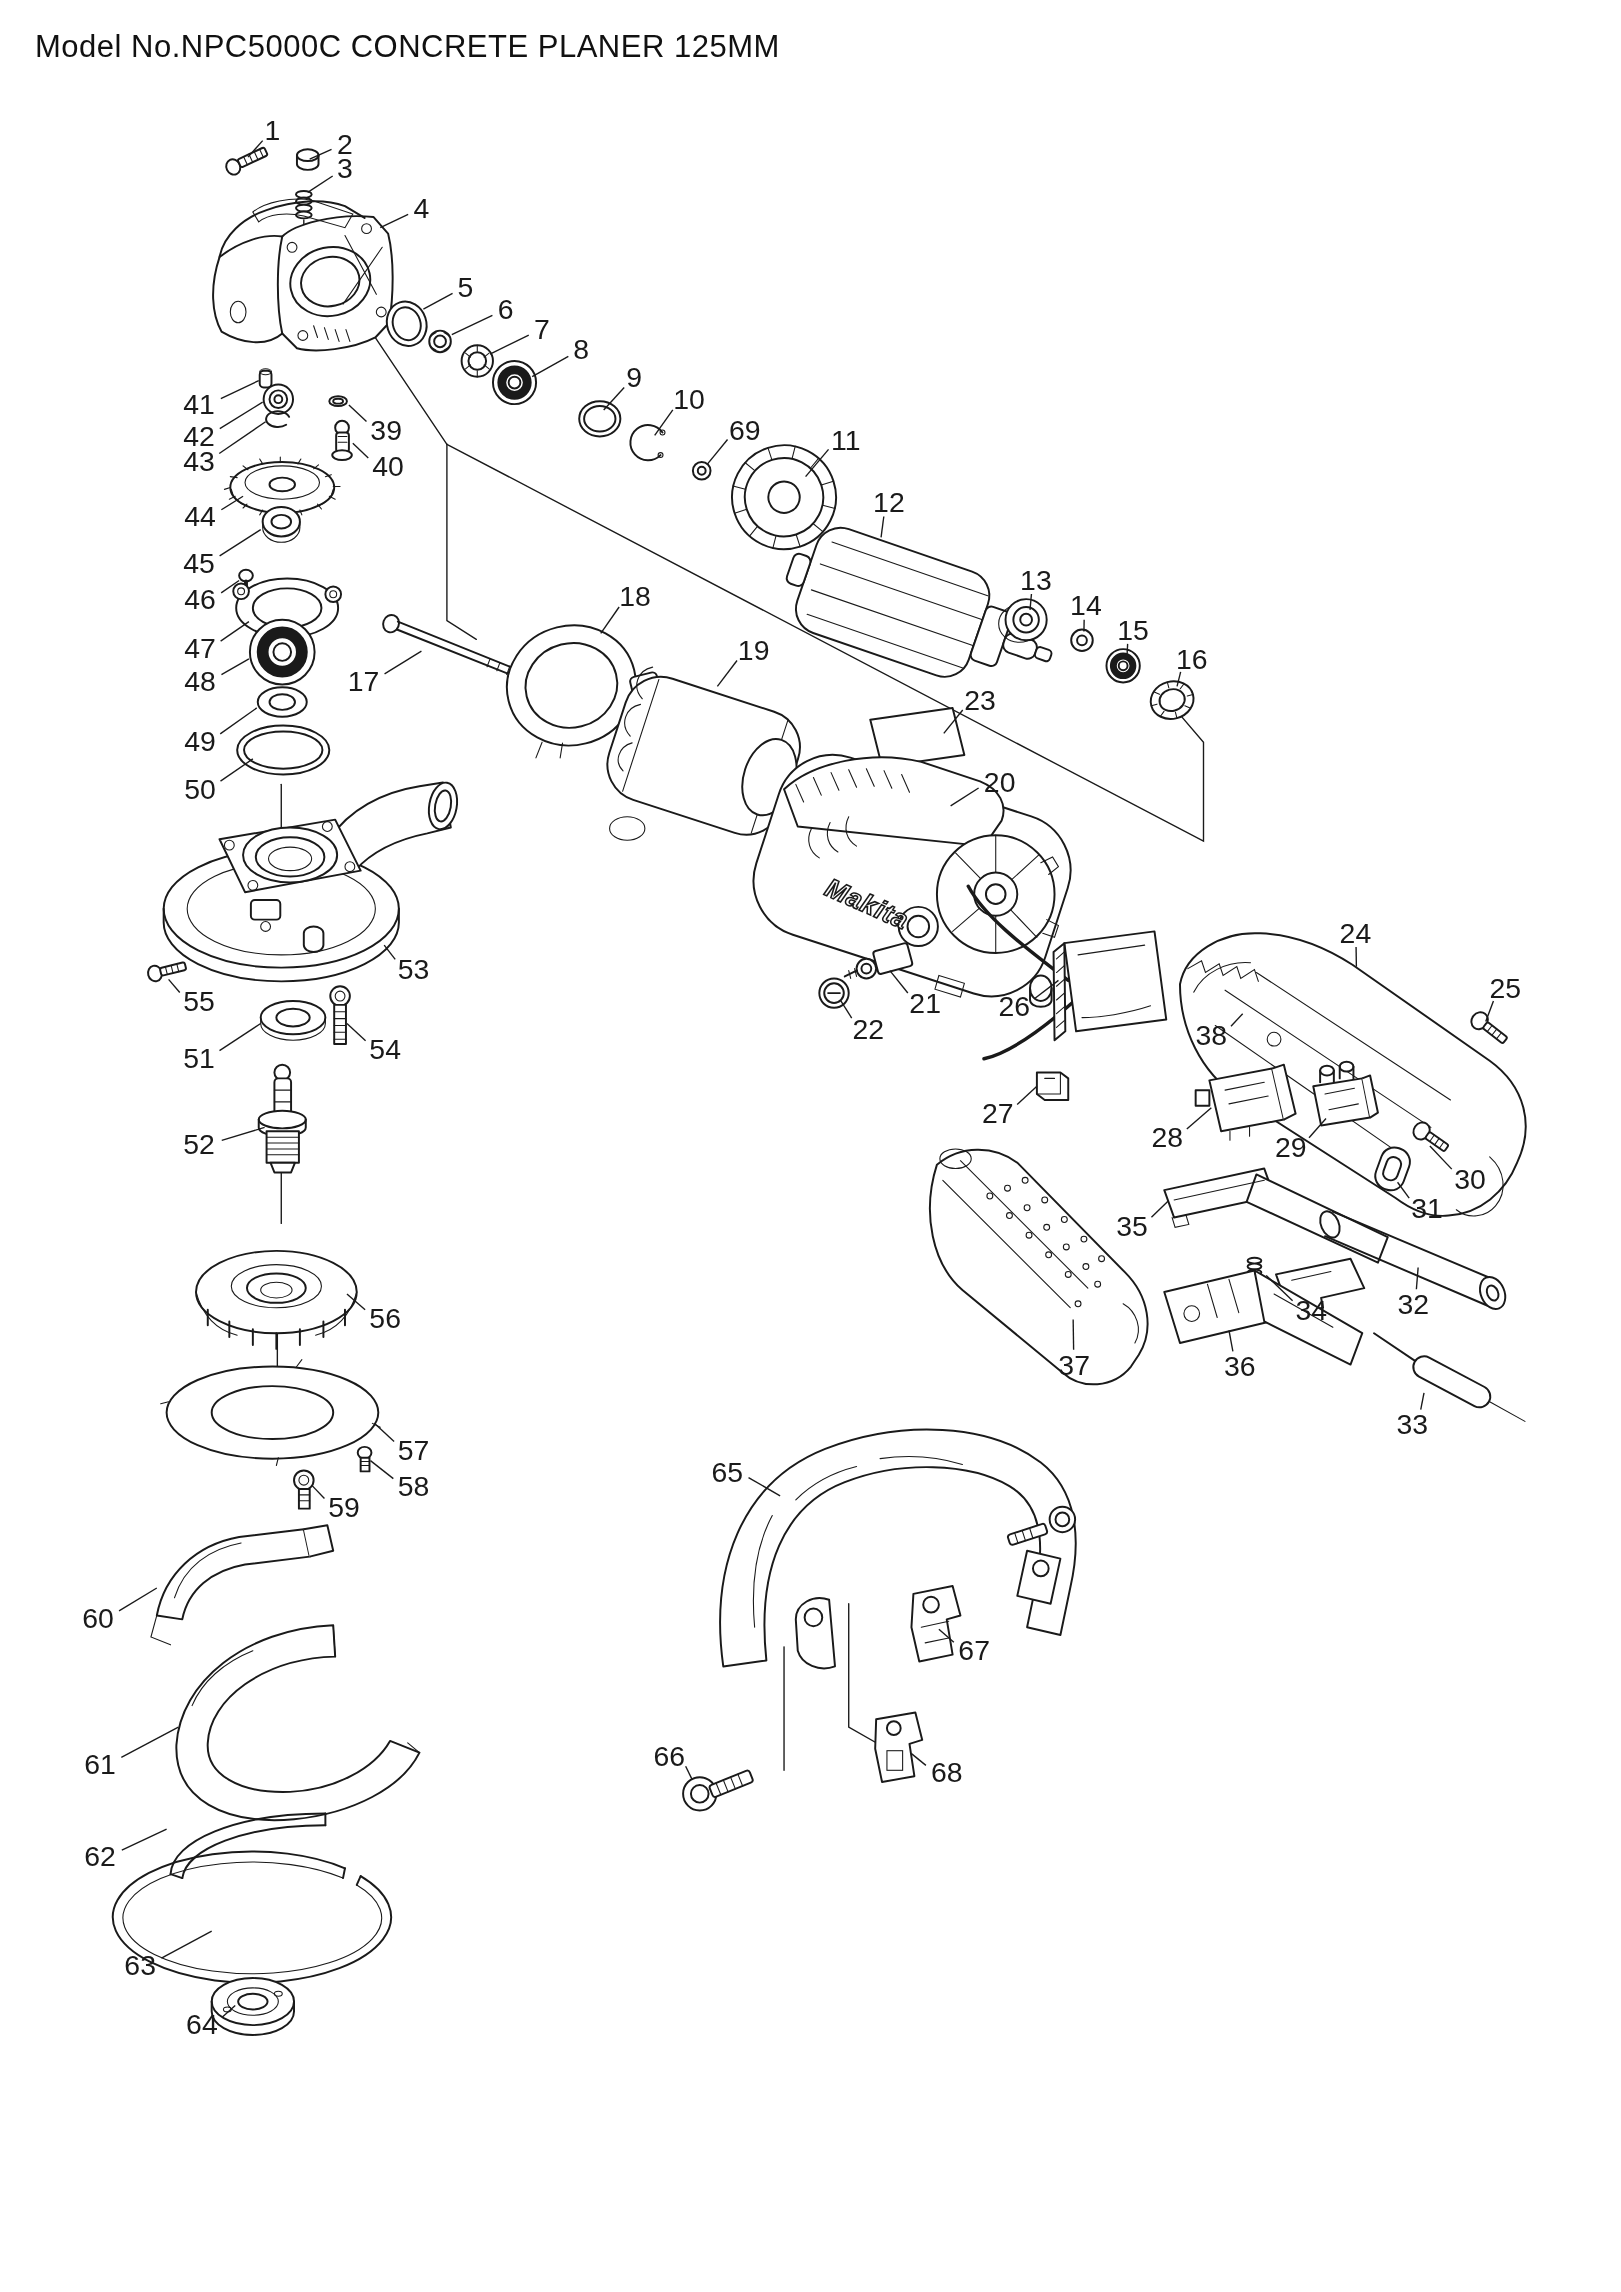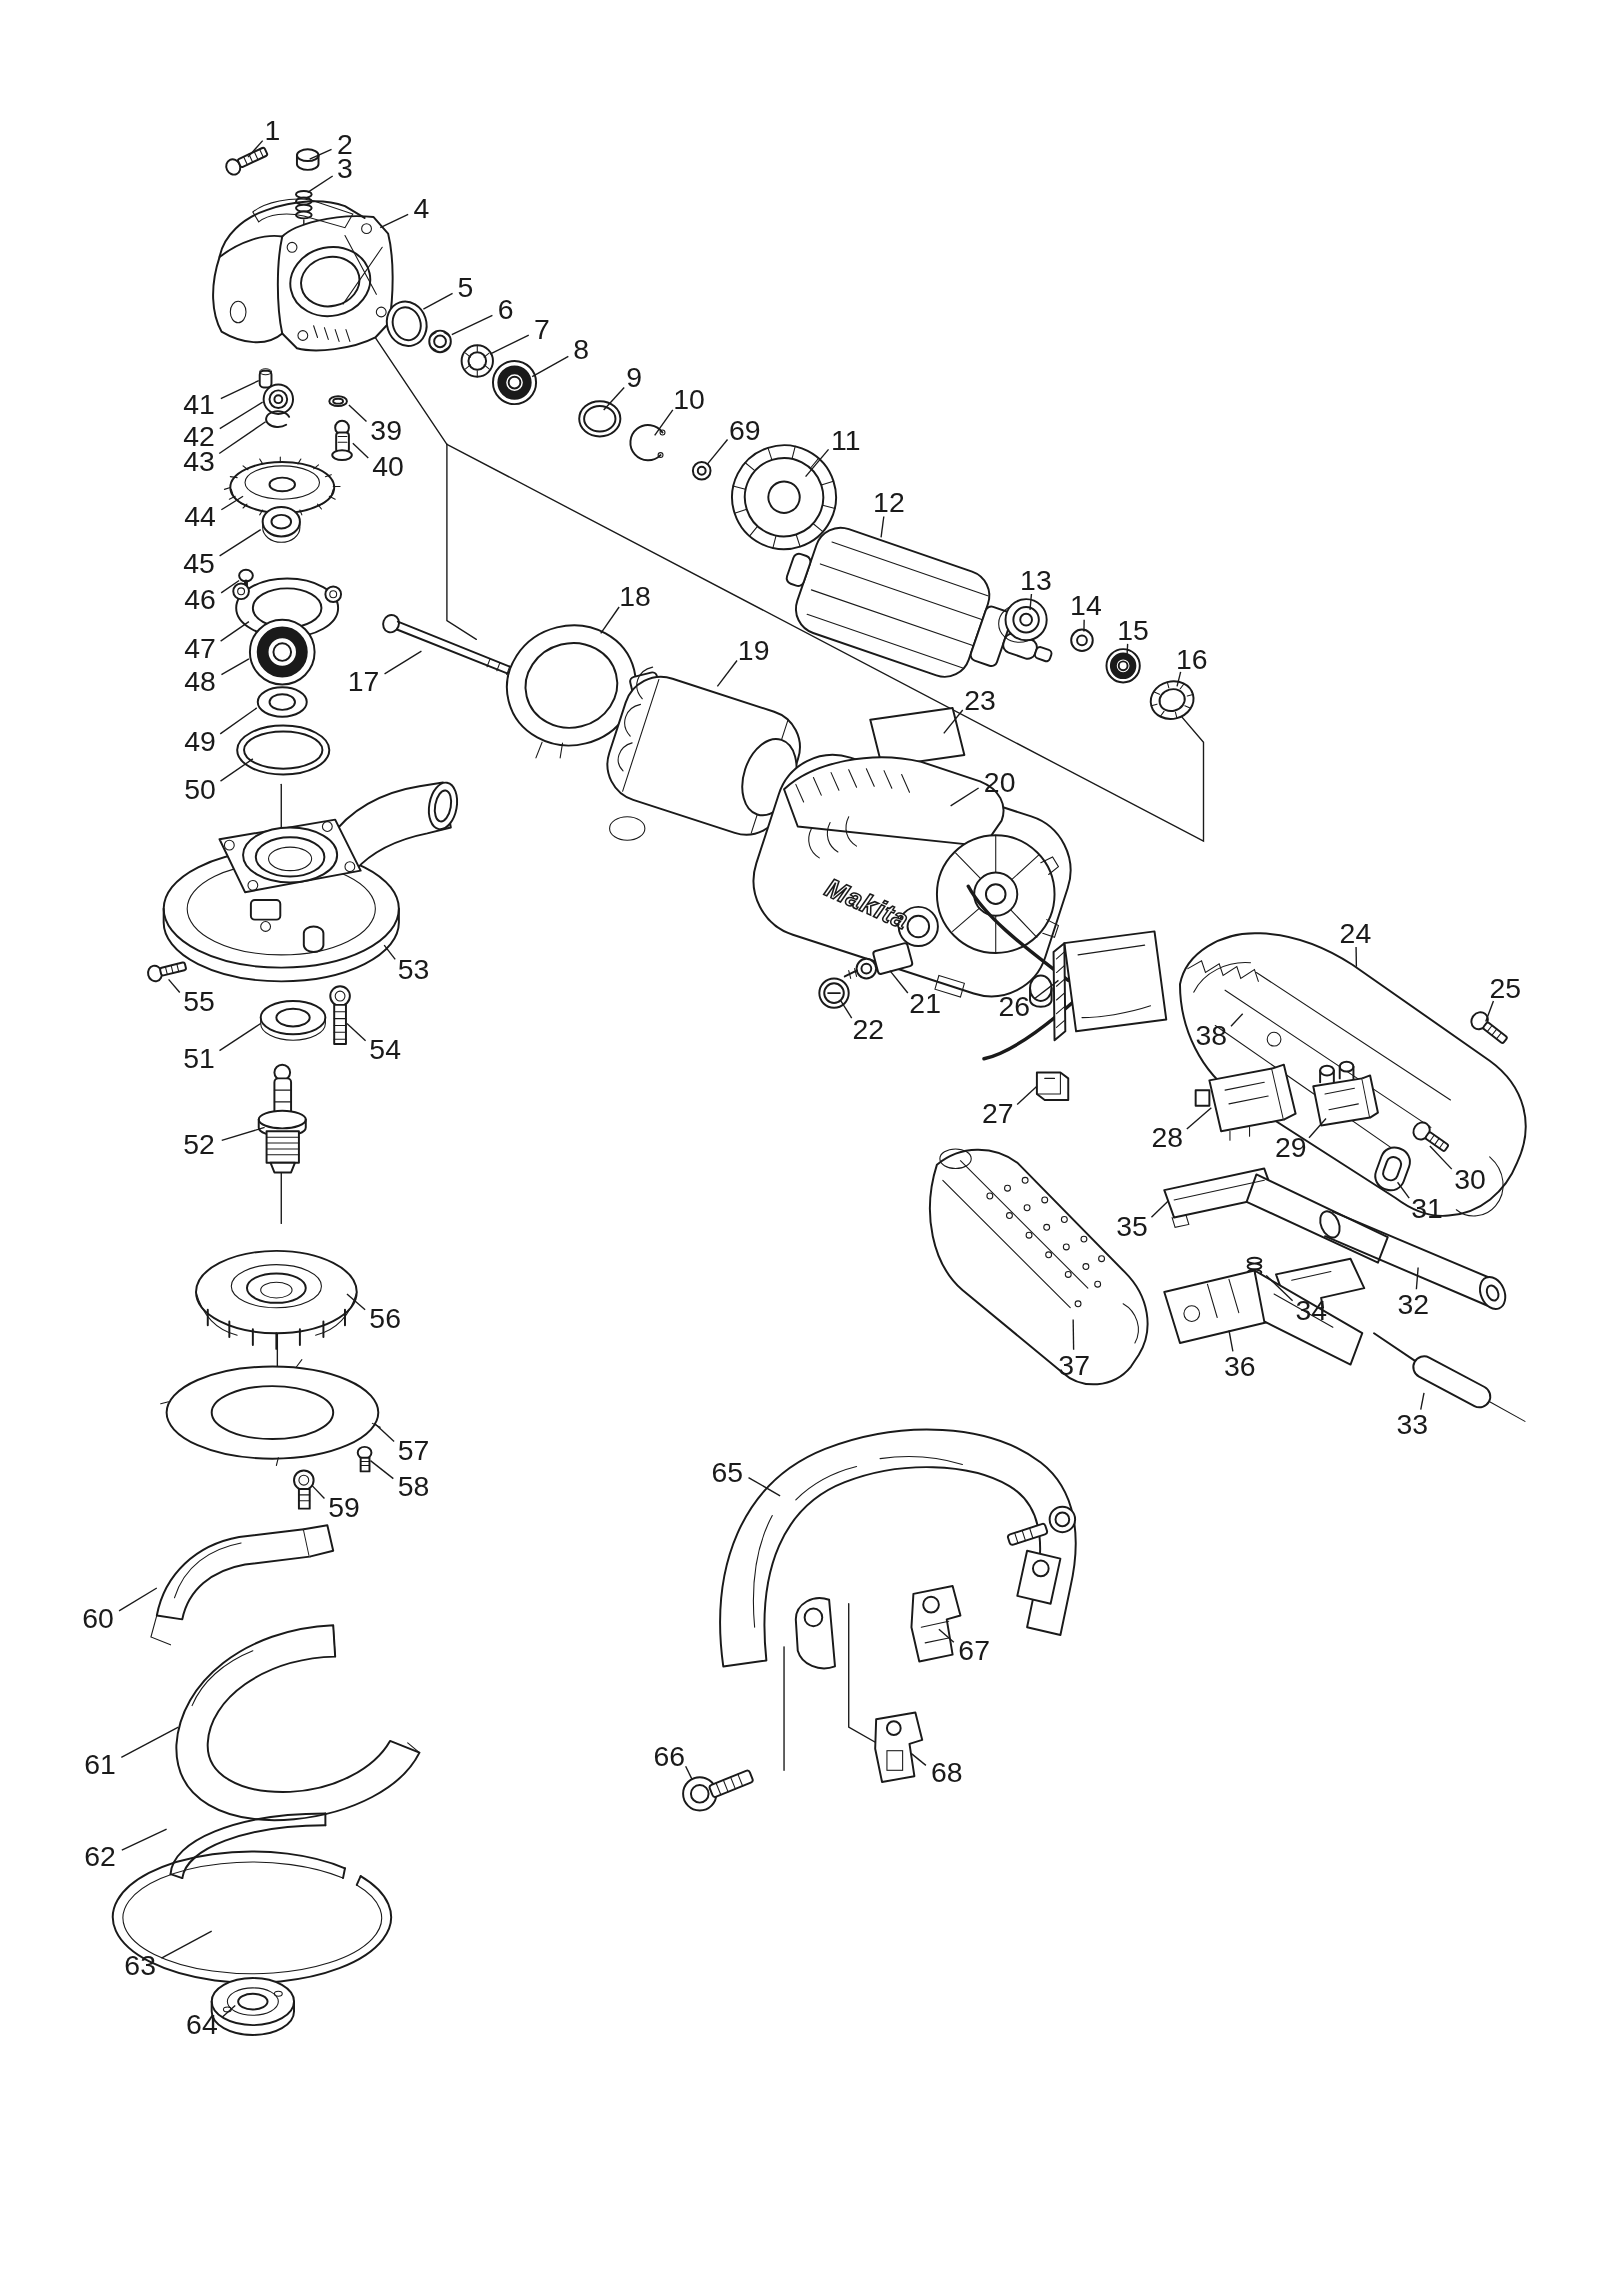--- a/index.html
+++ b/index.html
@@ -14,20 +14,21 @@
   .dkr{stroke:#1a1a1a;fill:none;}
   .callout{font-family:"Liberation Sans",sans-serif;fill:#1a1a1a;}
   .leader{stroke:#1a1a1a;fill:none;}
   .logo{font-style:italic;font-weight:bold;font-size:27px;fill:#fff;stroke:#1a1a1a;
         stroke-width:1.6;font-family:"Liberation Sans",sans-serif;letter-spacing:1px;}
 </style>
 </head>
 <body>
 
 <div class="page">
+  <div class="title">Model No.NPC5000C CONCRETE PLANER 125MM</div>
 
   <svg id="diagram" width="1621" height="2293" viewBox="0 0 1654 2339">
 
     <g class="thin" style="stroke-width:1.4">
       <path d="M352,298 L456,453"></path>
       <path d="M456,453 V633 L486,652"></path>
       <path d="M456,453 L1228,858 V757 L1198,722"></path>
       <path d="M287,800 V856"></path>
       <path d="M287,1192 V1248"></path>
       <path d="M283,1352 V1414"></path>

